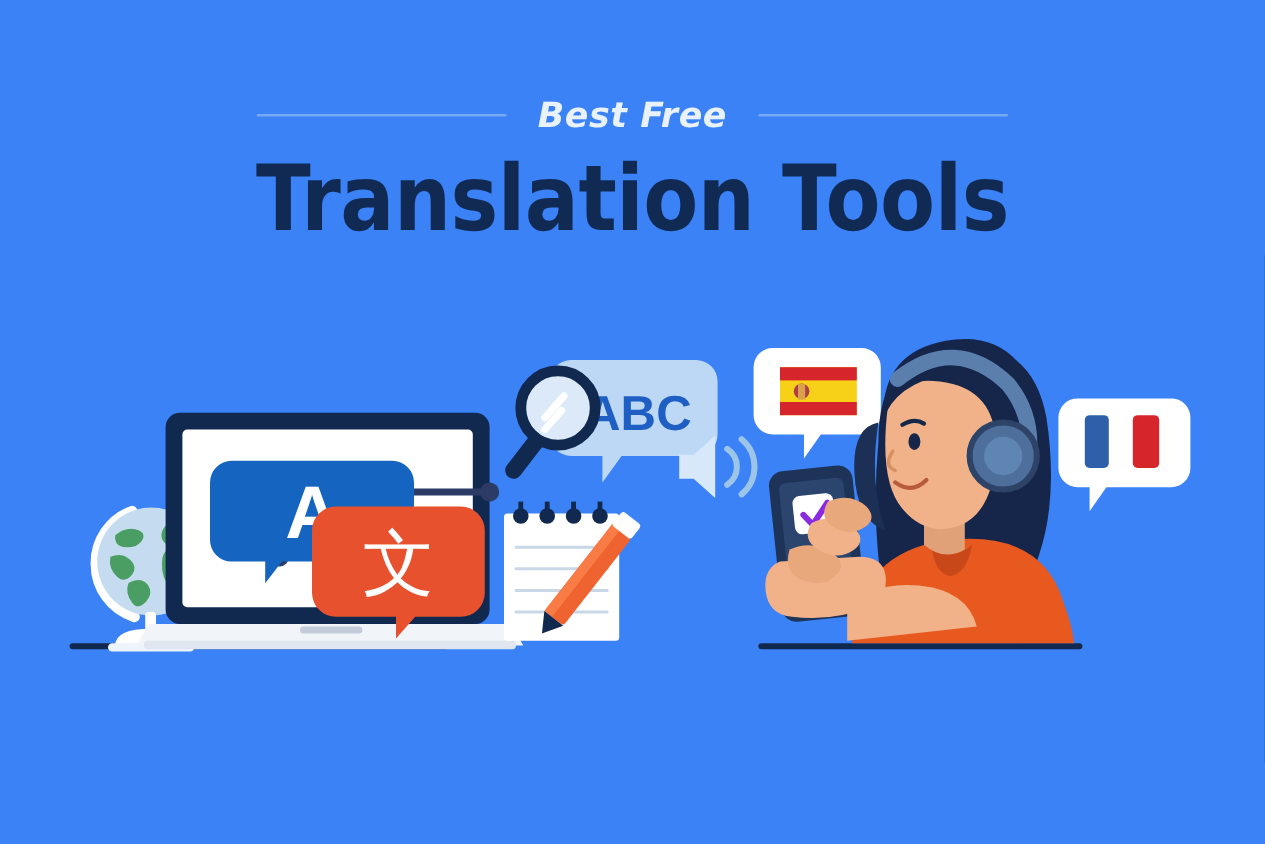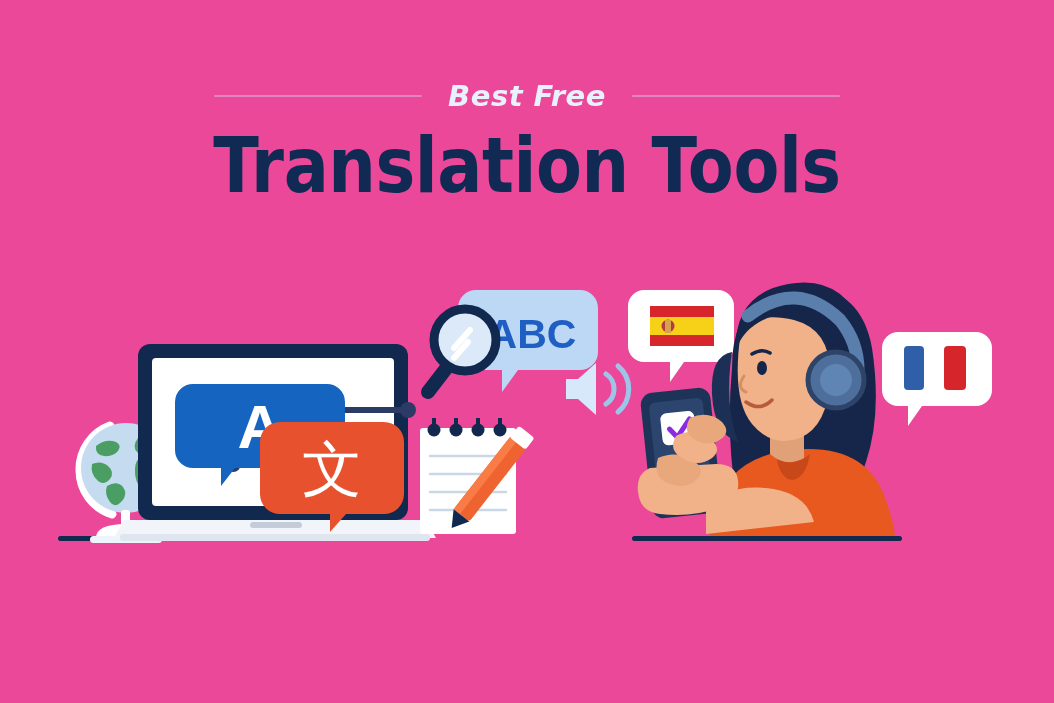--- a/index.html
+++ b/index.html
@@ -4,21 +4,21 @@
 <style>
   html, body {
     margin: 0;
     padding: 0;
     background: #1a56b3;
   }
   #stage {
     position: relative;
     width: 1054px;
     height: 703px;
-    background: #ec4899;
+    background: #3b82f6;
     overflow: hidden;
     font-family: "Liberation Sans", sans-serif;
   }
 
   
   .eyebrow-wrap {
     position: absolute;
     left: 0;
     top: 74px;
     width: 1054px;
@@ -167,21 +167,21 @@
 
         <g transform="rotate(38 82 76)">
           <rect x="62" y="24" width="20" height="92" rx="3" fill="#ef6330"></rect>
           <rect x="62" y="24" width="8" height="92" fill="#f97c47"></rect>
           <path d="M62 116 h20 l-10 16z" fill="#11284f"></path>
           <rect x="62" y="10" width="20" height="15" rx="3" fill="#ffffff"></rect>
         </g>
       </svg>
     </div>
 
-    <div class="node" style="left:458px; top:288px;">
+    <div class="node" style="left:458px; top:298px;">
       <svg width="140" height="112" viewBox="0 0 140 112">
         <path d="M18 2 h104 a18 18 0 0 1 18 18 v44 a18 18 0 0 1 -18 18 h-62 l-16 22 v-22 h-26 a18 18 0 0 1 -18 -18 v-44 a18 18 0 0 1 18 -18z" fill="#bcd8f5"></path>
         <text x="74" y="60" text-anchor="middle" font-family="'Liberation Sans', sans-serif" font-size="41" font-weight="700" fill="#1f5fc4">ABC</text>
       </svg>
     </div>
 
     <div class="node" style="left:418px; top:300px;">
       <svg width="92" height="100" viewBox="0 0 92 100">
         <line x1="30" y1="66" x2="10" y2="92" stroke="#11284f" stroke-width="14" stroke-linecap="round"></line>
         <circle cx="47" cy="40" r="31" fill="#dce9f8" stroke="#11284f" stroke-width="9"></circle>

